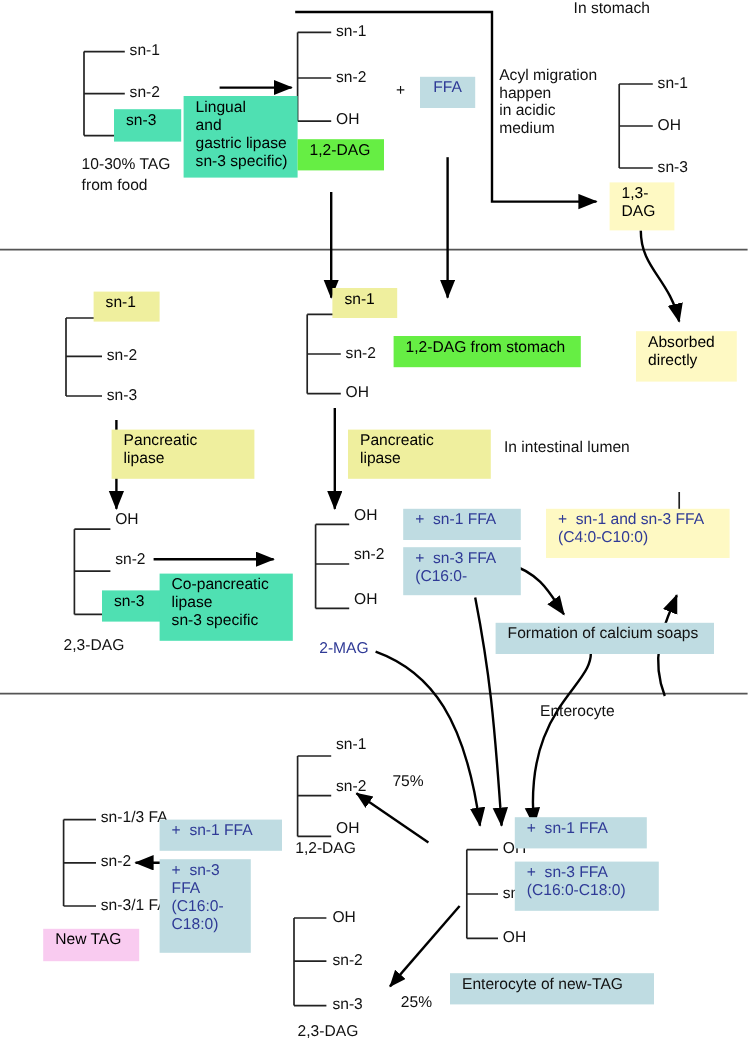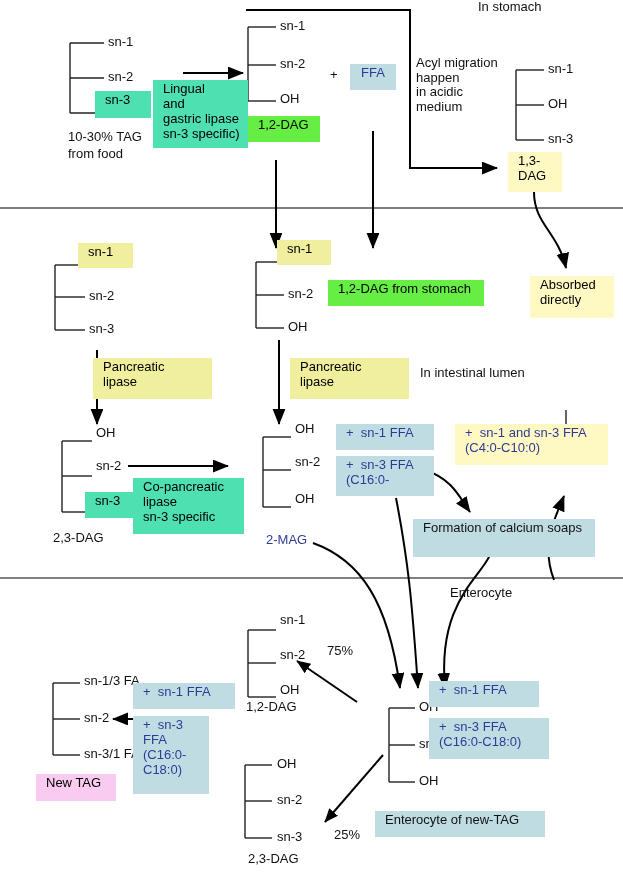--- a/index.html
+++ b/index.html
@@ -193,21 +193,21 @@
   <div class="t" style="left:295px;top:492px;">OH</div>
   <div class="t navy" style="left:266px;top:533px;">2-MAG</div>
 
   <div class="hl blue navy" style="left:336px;top:424px;width:98px;height:26px;">+  sn-1 FFA</div>
   <div class="hl blue navy" style="left:336px;top:456px;width:98px;height:40px;">+  sn-3 FFA
 (C16:0-</div>
 
   <div class="hl orange navy" style="left:455px;top:424px;width:153px;height:41px;">+  sn-1 and sn-3 FFA
 (C4:0-C10:0)</div>
 
-  <div class="hl blue blk" style="left:413px;top:519px;width:182px;height:38px;">Formation of calcium soaps</div>
+  <div class="hl blue blk" style="left:413px;top:519px;width:182px;height:26px;">Formation of calcium soaps</div>
 
   <div class="hl orange" style="left:530px;top:276px;width:84px;height:42px;">Absorbed
 directly</div>
 
   <div class="t" style="left:450px;top:586px;">Enterocyte</div>
 
   <div class="t" style="left:280px;top:613px;">sn-1</div>
   <div class="t" style="left:280px;top:648px;">sn-2</div>
   <div class="t" style="left:280px;top:683px;">OH</div>
   <div class="t" style="left:246px;top:700px;">1,2-DAG</div>

